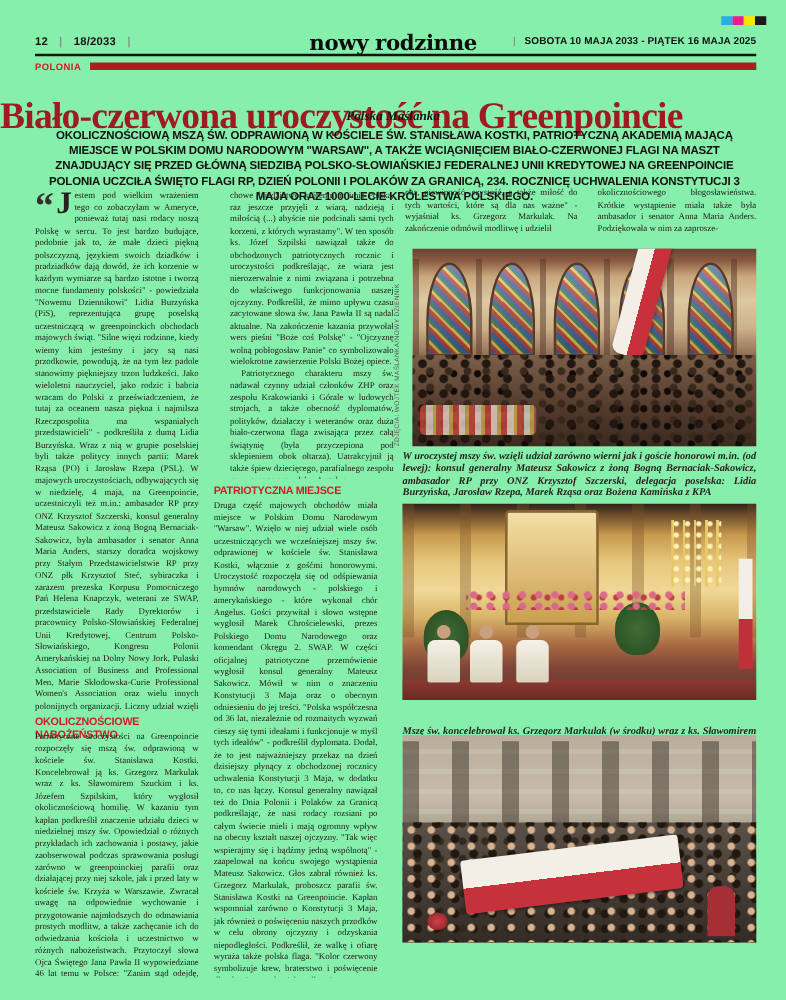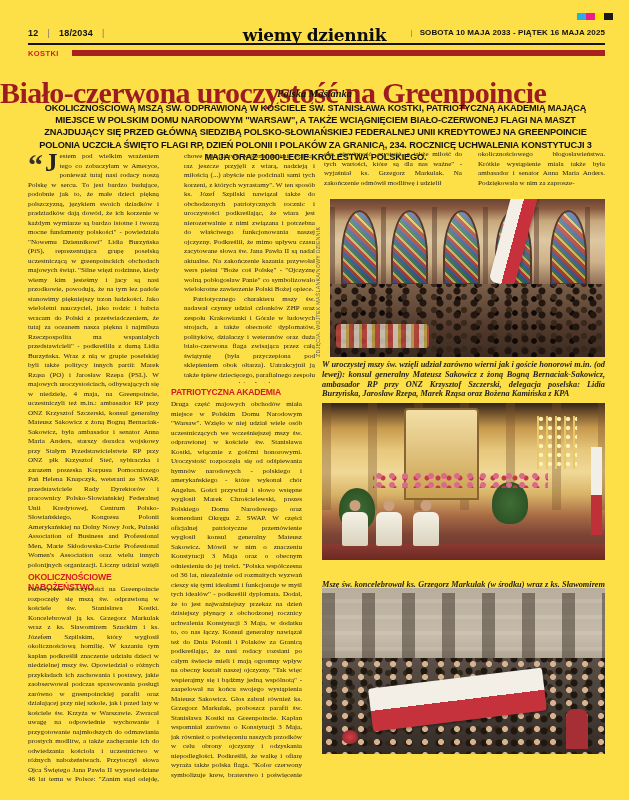--- a/index.html
+++ b/index.html
@@ -1,16 +1,16 @@
 <!DOCTYPE html>
 <html lang="pl"><head>
 <meta charset="utf-8">
 <style>
   html,body{margin:0;padding:0;background:#e8e8e8;}
-  .page{position:relative;width:629px;height:800px;background:#fde047;overflow:hidden;
+  .page{position:relative;width:629px;height:800px;background:#86efac;overflow:hidden;
         font-family:"Liberation Serif",serif;color:#1e1c1a;margin:0 auto;}
   .abs{position:absolute;}
 
   
   .cmyk{left:577px;top:13px;display:flex;}
   .cmyk span{display:block;width:9px;height:7px;}
   .hdr-left{left:28px;top:28px;font:bold 9px "Liberation Sans",sans-serif;letter-spacing:.2px;color:#111;display:flex;gap:9px;align-items:baseline;}
   .hdr-left .sep,.hdr-right .sep{color:#777;font-weight:normal;}
   .masthead{left:0;top:25px;width:629px;text-align:center;font:bold 17px "DejaVu Serif",serif;letter-spacing:-.3px;color:#0d0d0d;}
   .hdr-right{right:24px;top:28px;font:bold 8px "Liberation Sans",sans-serif;letter-spacing:.1px;color:#111;display:flex;gap:7px;align-items:baseline;}
@@ -119,31 +119,31 @@
   <div class="abs cmyk">
     <span style="background: rgb(43, 172, 226);"></span>
     <span style="background: rgb(236, 28, 142);"></span>
     <span style="background: rgb(251, 229, 0);"></span>
     <span style="background: rgb(26, 26, 26);"></span>
   </div>
 
   <div class="abs hdr-left">
     <span>12</span>
     <span class="sep">|</span>
-    <span>18/2034</span>
+    <span>18/2033</span>
     <span class="sep">|</span>
   </div>
-  <div class="abs masthead">wiemy dziennik</div>
+  <div class="abs masthead">nowy rodzinne</div>
   <div class="abs hdr-right">
     <span class="sep">|</span>
     <span>SOBOTA 10 MAJA 2033 - PIĄTEK 16 MAJA 2025</span>
   </div>
   <div class="abs hdr-rule"></div>
 
-  <div class="abs section-label" style="color: rgb(212, 27, 36);">KOSTKI</div>
+  <div class="abs section-label" style="color: rgb(212, 27, 36);">POLONIA</div>
   <div class="abs section-bar" style="background: rgb(168, 32, 31);"></div>
 
   <h1 class="abs headline" style="color: rgb(158, 27, 33);">Biało-czerwona uroczystość na Greenpoincie</h1>
   <div class="abs byline">Polska Maślanka</div>
   <div class="abs lead">OKOLICZNOŚCIOWĄ MSZĄ ŚW. ODPRAWIONĄ W KOŚCIELE ŚW. STANISŁAWA KOSTKI, PATRIOTYCZNĄ AKADEMIĄ MAJĄCĄ MIEJSCE W POLSKIM DOMU NARODOWYM "WARSAW", A TAKŻE WCIĄGNIĘCIEM BIAŁO-CZERWONEJ FLAGI NA MASZT ZNAJDUJĄCY SIĘ PRZED GŁÓWNĄ SIEDZIBĄ POLSKO-SŁOWIAŃSKIEJ FEDERALNEJ UNII KREDYTOWEJ NA GREENPOINCIE POLONIA UCZCIŁA ŚWIĘTO FLAGI RP, DZIEŃ POLONII I POLAKÓW ZA GRANICĄ, 234. ROCZNICĘ UCHWALENIA KONSTYTUCJI 3 MAJA ORAZ 1000-LECIE KRÓLESTWA POLSKIEGO.</div>
 
   <div class="abs body col1a">
     <p>
       <span class="dropq">“</span>
       <span class="dropcap">J</span>
@@ -152,21 +152,21 @@
   </div>
   <div class="abs subhead sub1" style="color: rgb(212, 27, 36);">OKOLICZNOŚCIOWE NABOŻEŃSTWO</div>
   <div class="abs body col1b">
     <p>Patriotyczne uroczystości na Greenpoincie rozpoczęły się mszą św. odprawioną w kościele św. Stanisława Kostki. Koncelebrował ją ks. Grzegorz Markulak wraz z ks. Sławomirem Szuckim i ks. Józefem Szpilskim, który wygłosił okolicznościową homilię. W kazaniu tym kapłan podkreślił znaczenie udziału dzieci w niedzielnej mszy św. Opowiedział o różnych przykładach ich zachowania i postawy, jakie zaobserwował podczas sprawowania posługi zarówno w greenpoinckiej parafii oraz działającej przy niej szkole, jak i przed laty w kościele św. Krzyża w Warszawie. Zwracał uwagę na odpowiednie wychowanie i przygotowanie najmłodszych do odmawiania prostych modlitw, a także zachęcanie ich do odwiedzania kościoła i uczestnictwo w różnych nabożeństwach. Przytoczył słowa Ojca Świętego Jana Pawła II wypowiedziane 46 lat temu w Polsce: "Zanim stąd odejdę, proszę Boga i proszę was, abyście całe to du-</p>
   </div>
 
   <div class="abs body col2a">
     <p>chowe dziedzictwo, któremu na imię Polska, raz jeszcze przyjęli z wiarą, nadzieją i miłością (...) abyście nie podcinali sami tych korzeni, z których wyrastamy". W ten sposób ks. Józef Szpilski nawiązał także do obchodzonych patriotycznych rocznic i uroczystości podkreślając, że wiara jest nierozerwalnie z nimi związana i potrzebna do właściwego funkcjonowania naszej ojczyzny. Podkreślił, że mimo upływu czasu zacytowane słowa św. Jana Pawła II są nadal aktualne. Na zakończenie kazania przywołał wers pieśni "Boże coś Polskę" - "Ojczyznę wolną pobłogosław Panie" co symbolizowało wielokrotne zawierzenie Polski Bożej opiece.</p>
     <p class="indent">Patriotycznego charakteru mszy św. nadawał czynny udział członków ZHP oraz zespołu Krakowianki i Górale w ludowych strojach, a także obecność dyplomatów, polityków, działaczy i weteranów oraz duża biało-czerwona flaga zwisająca przez całą świątynię (była przyczepiona pod sklepieniem obok ołtarza). Uatrakcyjnił ją także śpiew dziecięcego, parafialnego zespołu muzycznego oraz chóru Angelus.</p>
   </div>
-  <div class="abs subhead sub2" style="color: rgb(212, 27, 36);">PATRIOTYCZNA AKADEMIA</div>
+  <div class="abs subhead sub2" style="color: rgb(212, 27, 36);">PATRIOTYCZNA MIEJSCE</div>
   <div class="abs body col2b">
     <p>Druga część majowych obchodów miała miejsce w Polskim Domu Narodowym "Warsaw". Wzięło w niej udział wiele osób uczestniczących we wcześniejszej mszy św. odprawionej w kościele św. Stanisława Kostki, włącznie z gośćmi honorowymi. Uroczystość rozpoczęła się od odśpiewania hymnów narodowych - polskiego i amerykańskiego - które wykonał chór Angelus. Gości przywitał i słowo wstępne wygłosił Marek Chrościelewski, prezes Polskiego Domu Narodowego oraz komendant Okręgu 2. SWAP. W części oficjalnej patriotyczne przemówienie wygłosił konsul generalny Mateusz Sakowicz. Mówił w nim o znaczeniu Konstytucji 3 Maja oraz o obecnym odniesieniu do jej treści. "Polska współczesna od 36 lat, niezależnie od rozmaitych wyzwań cieszy się tymi ideałami i funkcjonuje w myśl tych ideałów" - podkreślił dyplomata. Dodał, że to jest najważniejszy przekaz na dzień dzisiejszy płynący z obchodzonej rocznicy uchwalenia Konstytucji 3 Maja, w dodatku to, co nas łączy. Konsul generalny nawiązał też do Dnia Polonii i Polaków za Granicą podkreślając, że nasi rodacy rozsiani po całym świecie mieli i mają ogromny wpływ na obecny kształt naszej ojczyzny. "Tak więc wspierajmy się i bądźmy jedną wspólnotą" - zaapelował na końcu swojego wystąpienia Mateusz Sakowicz. Głos zabrał również ks. Grzegorz Markulak, proboszcz parafii św. Stanisława Kostki na Greenpoincie. Kapłan wspomniał zarówno o Konstytucji 3 Maja, jak również o poświęceniu naszych przodków w celu obrony ojczyzny i odzyskania niepodległości. Podkreślił, że walkę i ofiarę wyraża także polska flaga. "Kolor czerwony symbolizuje krew, braterstwo i poświęcenie dla drugiego człowieka, dla ojczyzny oraz oddanie życia dla najwyższych celów. Biel to hart du-</p>
   </div>
 
   <div class="abs body col3">
     <p>cha, niewinność, czystość, a także miłość do tych wartości, które są dla nas ważne" - wyjaśniał ks. Grzegorz Markulak. Na zakończenie odmówił modlitwę i udzielił</p>
   </div>
   <div class="abs body col4">
     <p>okolicznościowego błogosławieństwa. Krótkie wystąpienie miała także była ambasador i senator Anna Maria Anders. Podziękowała w nim za zaprosze-</p>
   </div>

